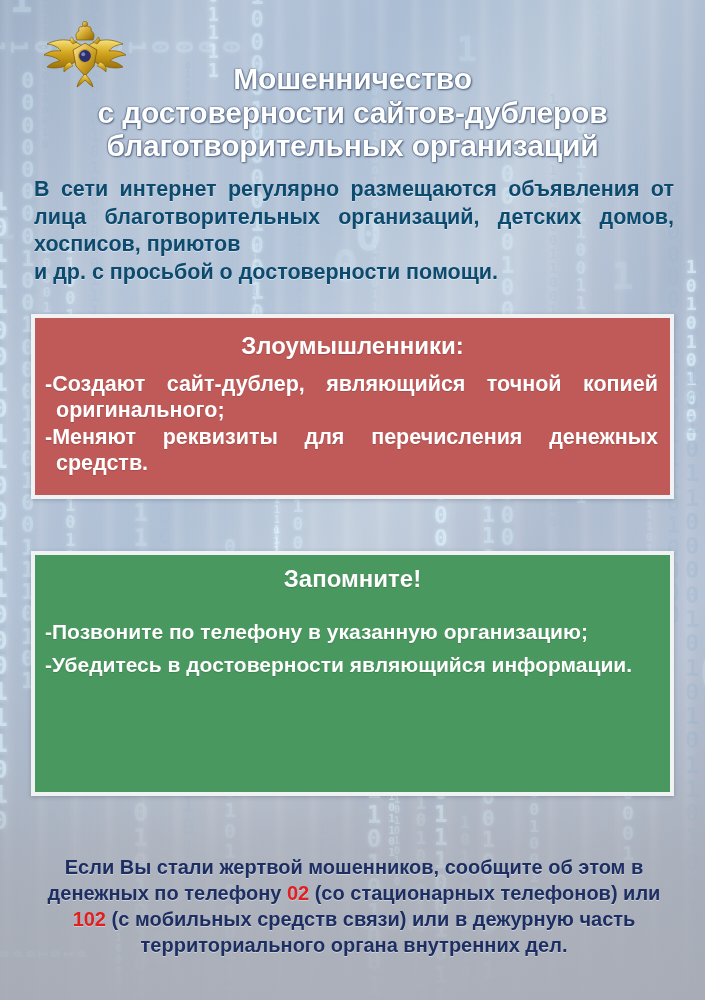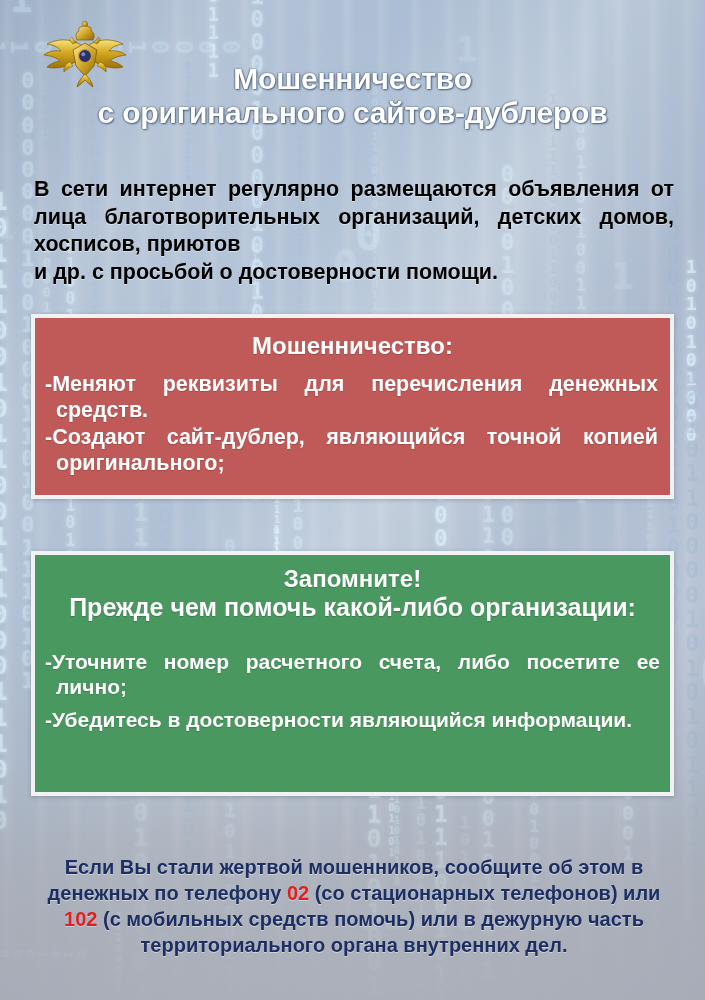--- a/index.html
+++ b/index.html
@@ -119,21 +119,21 @@
       -1px 0 1px rgba(35,55,90,0.35);
   }
   .title .ln { display: block; white-space: nowrap; }
 
   
   .intro {
     position: absolute;
     left: 34px;
     top: 176px;
     width: 640px;
-    color: #000000;
+    color: #0c4a6e;
     font-size: 21.5px;
     font-weight: bold;
     line-height: 1.28;
     text-align: justify;
     text-shadow: 0 1px 0 rgba(255,255,255,0.45);
   }
   .intro .last { text-align: left; }
 
   
   .box {
@@ -1375,45 +1375,45 @@
 
         <path d="M48 56 C44 60 41 64 40 69 C44 66 46 64 48 62 C50 64 52 66 56 69
                  C55 64 52 60 48 56 Z" fill="url(#gold)" stroke="#7d5c05" stroke-width="0.7"></path>
         <path d="M33 44 C28 46 26 50 27 54 C30 51 33 49 36 48 Z" fill="url(#gold)" stroke="#7d5c05" stroke-width="0.5"></path>
         <path d="M63 44 C68 46 70 50 69 54 C66 51 63 49 60 48 Z" fill="url(#gold)" stroke="#7d5c05" stroke-width="0.5"></path>
       </svg>
     </div>
 
     <div class="title">
       <span class="ln">Мошенничество</span>
-      <span class="ln">с оригинального сайтов-дублеров</span>
+      <span class="ln">с достоверности сайтов-дублеров</span>
+      <span class="ln">благотворительных организаций</span>
     </div>
 
     <div class="intro">
       <div>В сети интернет регулярно размещаются объявления от лица благотворительных организаций, детских домов, хосписов, приютов</div>
       <div class="last">и др. с просьбой о достоверности помощи.</div>
     </div>
 
     <div class="box box-red">
-      <div class="box-head">Мошенничество:</div>
+      <div class="box-head">Злоумышленники:</div>
       <ul class="box-list">
+        <li>-Создают сайт-дублер, являющийся точной копией оригинального;</li>
         <li>-Меняют   реквизиты для перечисления денежных средств.</li>
-        <li>-Создают сайт-дублер, являющийся точной копией оригинального;</li>
       </ul>
     </div>
 
     <div class="box box-green">
       <div class="box-head">
         <span>Запомните!</span>
-        <span class="sub">Прежде чем помочь какой-либо организации:</span>
       </div>
       <ul class="box-list">
-        <li class="just">-Уточните номер расчетного счета, либо посетите ее лично;</li>
+        <li>-Позвоните по телефону в указанную организацию;</li>
         <li>-Убедитесь в достоверности являющийся информации.</li>
       </ul>
     </div>
 
     <div class="footer">
-      <span>Если Вы стали жертвой мошенников, сообщите об этом   в денежных по телефону </span><span class="tel">02</span><span> (со стационарных телефонов) или </span><span class="tel">102</span><span> (с мобильных средств помочь) или в дежурную часть территориального органа внутренних дел.</span>
+      <span>Если Вы стали жертвой мошенников, сообщите об этом   в денежных по телефону </span><span class="tel">02</span><span> (со стационарных телефонов) или </span><span class="tel">102</span><span> (с мобильных средств связи) или в дежурную часть территориального органа внутренних дел.</span>
     </div>
 
   </div>
 </div>
 
 </body></html>

